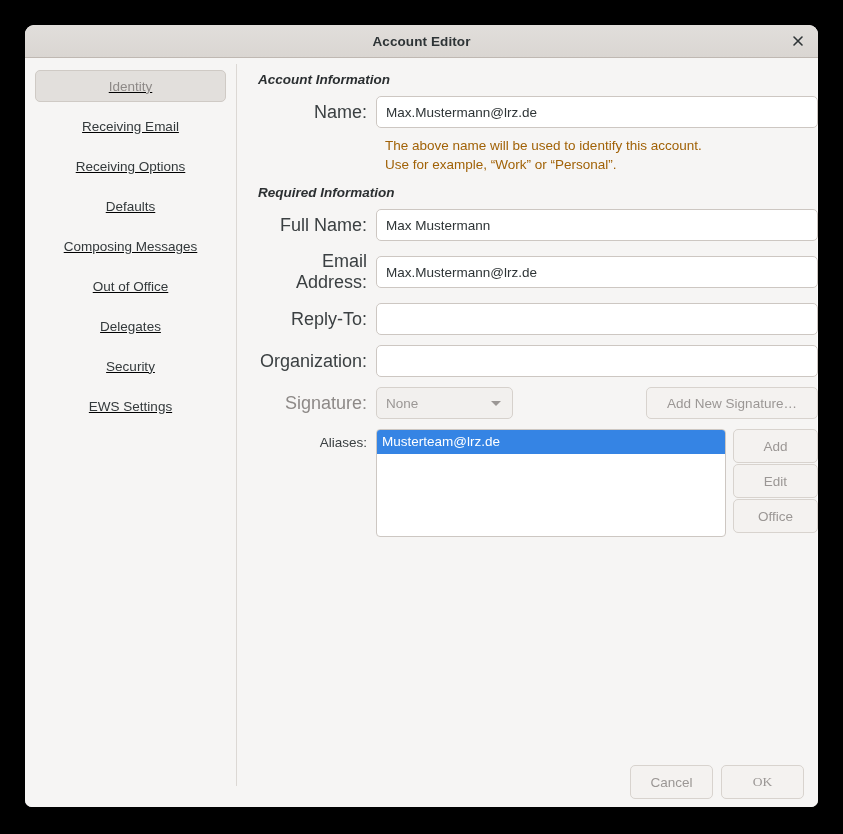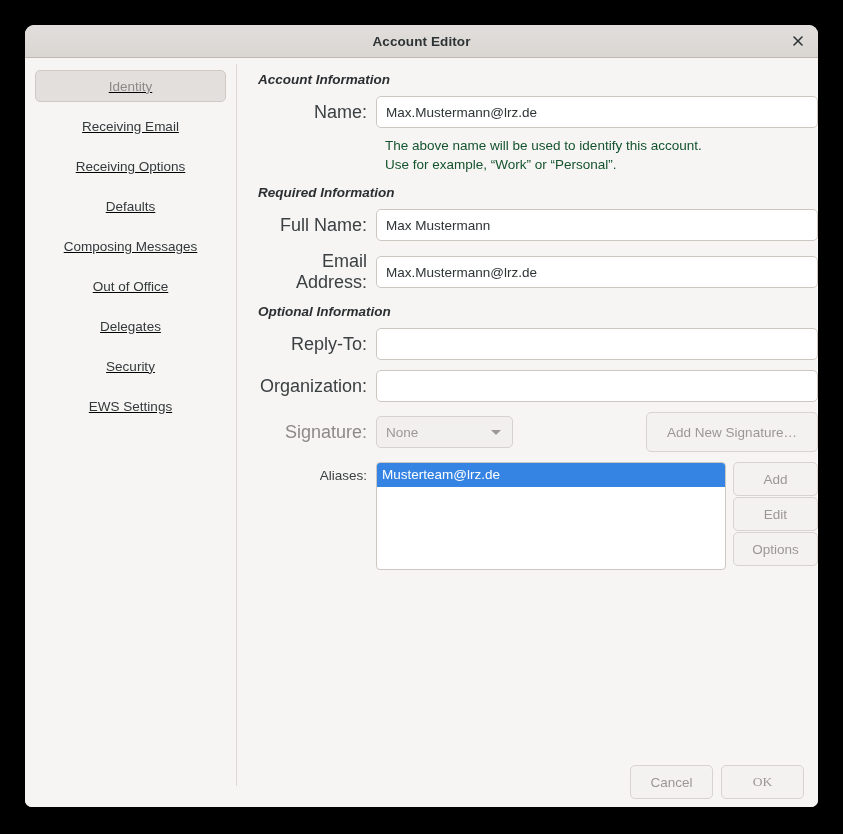--- a/index.html
+++ b/index.html
@@ -157,21 +157,21 @@
     font-family: "Liberation Sans", sans-serif;
     font-size: 13.5px;
     color: #2e3436;
     padding: 4px 9px;
     outline: none;
   }
 
   .hint {
     margin: -2px 0 0 127px;
     font-size: 13.5px;
-    color: #14532d;
+    color: #a16207;
     line-height: 19px;
   }
 
   
   .combo {
     width: 137px;
     height: 32px;
     box-sizing: border-box;
     background: #f2f0ee;
     border: 1px solid #d6d1cc;
@@ -185,21 +185,21 @@
   }
   .arrow-down {
     width: 0; height: 0;
     border-left: 5px solid transparent;
     border-right: 5px solid transparent;
     border-top: 5px solid #9b9795;
     margin-right: 2px;
   }
 
   .btn {
-    height: 40px;
+    height: 32px;
     box-sizing: border-box;
     background: #f4f2f0;
     border: 1px solid #d8d3ce;
     border-radius: 5px;
     font-family: "Liberation Sans", sans-serif;
     font-size: 13.5px;
     color: #9b9795;
     display: flex;
     align-items: center;
     justify-content: center;
@@ -345,21 +345,20 @@
       <div class="field-row">
         <div class="field-label">Full Name:</div>
         <input class="text-input" type="text" value="Max Mustermann" style="">
       </div>
 
       <div class="field-row">
         <div class="field-label">Email Address:</div>
         <input class="text-input" type="text" value="Max.Mustermann@lrz.de" style="">
       </div>
 
-      <div class="group-title spaced">Optional Information</div>
 
       <div class="field-row">
         <div class="field-label">Reply-To:</div>
         <input class="text-input" type="text" value="" style="">
       </div>
 
       <div class="field-row">
         <div class="field-label">Organization:</div>
         <input class="text-input" type="text" value="" style="">
       </div>
@@ -374,21 +373,21 @@
       </div>
 
       <div class="alias-row">
         <div class="alias-label">Aliases:</div>
         <div class="alias-list">
           <div class="alias-item selected">Musterteam@lrz.de</div>
         </div>
         <div class="alias-buttons">
           <div class="btn">Add</div>
           <div class="btn">Edit</div>
-          <div class="btn">Options</div>
+          <div class="btn">Office</div>
         </div>
       </div>
 
     </div>
   </div>
 
   <div class="footer">
     <div class="btn">Cancel</div>
     <div class="btn">OK</div>
   </div>

